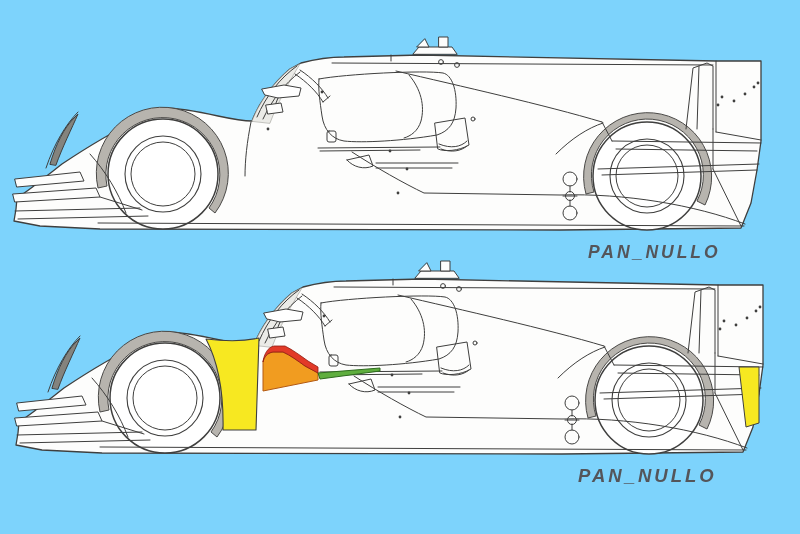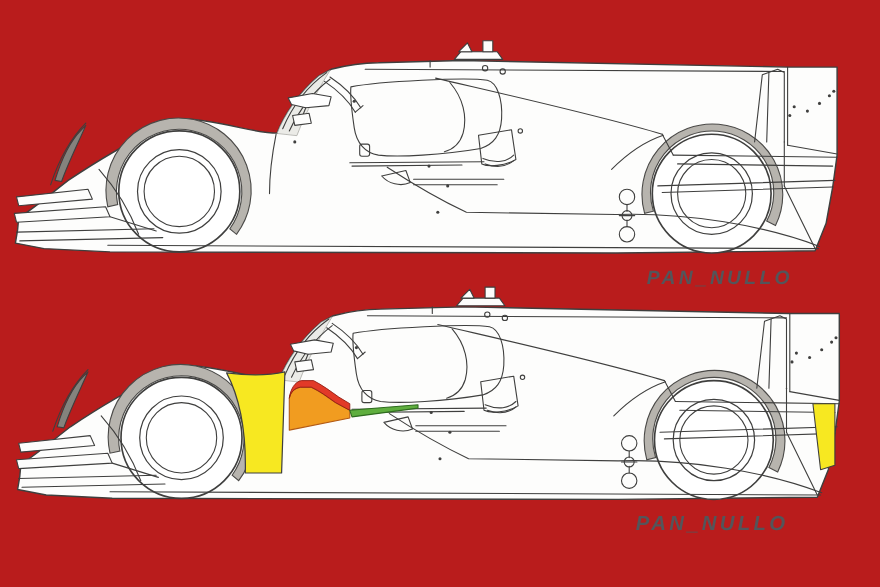--- a/index.html
+++ b/index.html
@@ -1,16 +1,16 @@
 <!DOCTYPE html>
 <html><head>
 <meta charset="utf-8">
 <style>
   html,body{margin:0;padding:0;background:#ffffff;}
-  .canvas{position:relative;width:800px;height:534px;background:#b91c1c;overflow:hidden;
+  .canvas{position:relative;width:800px;height:534px;background:#7dd3fc;overflow:hidden;
           font-family:"Liberation Sans",sans-serif;}
   svg{position:absolute;left:0;top:0;}
   .caption{font-family:"Liberation Sans",sans-serif;font-weight:bold;font-style:italic;
            letter-spacing:3px;}
 </style>
 </head>
 <body>
 
 <div class="canvas">
 <svg width="800" height="534" viewBox="0 0 800 534">

